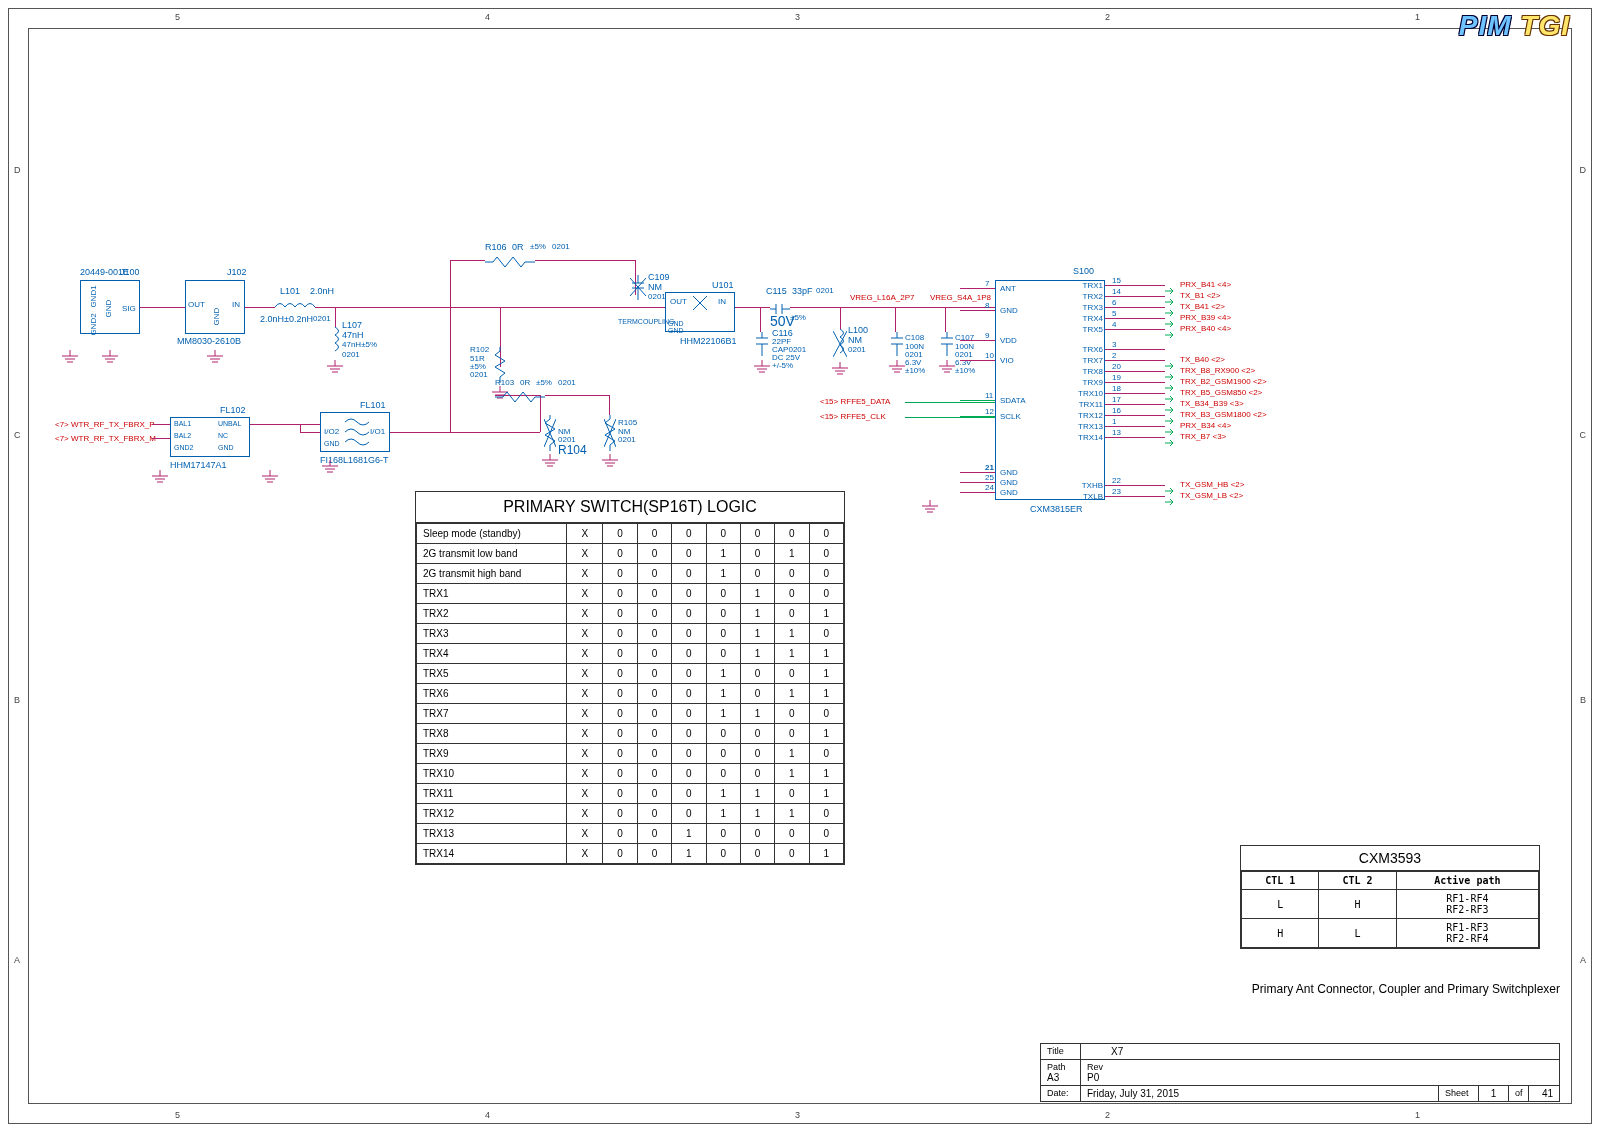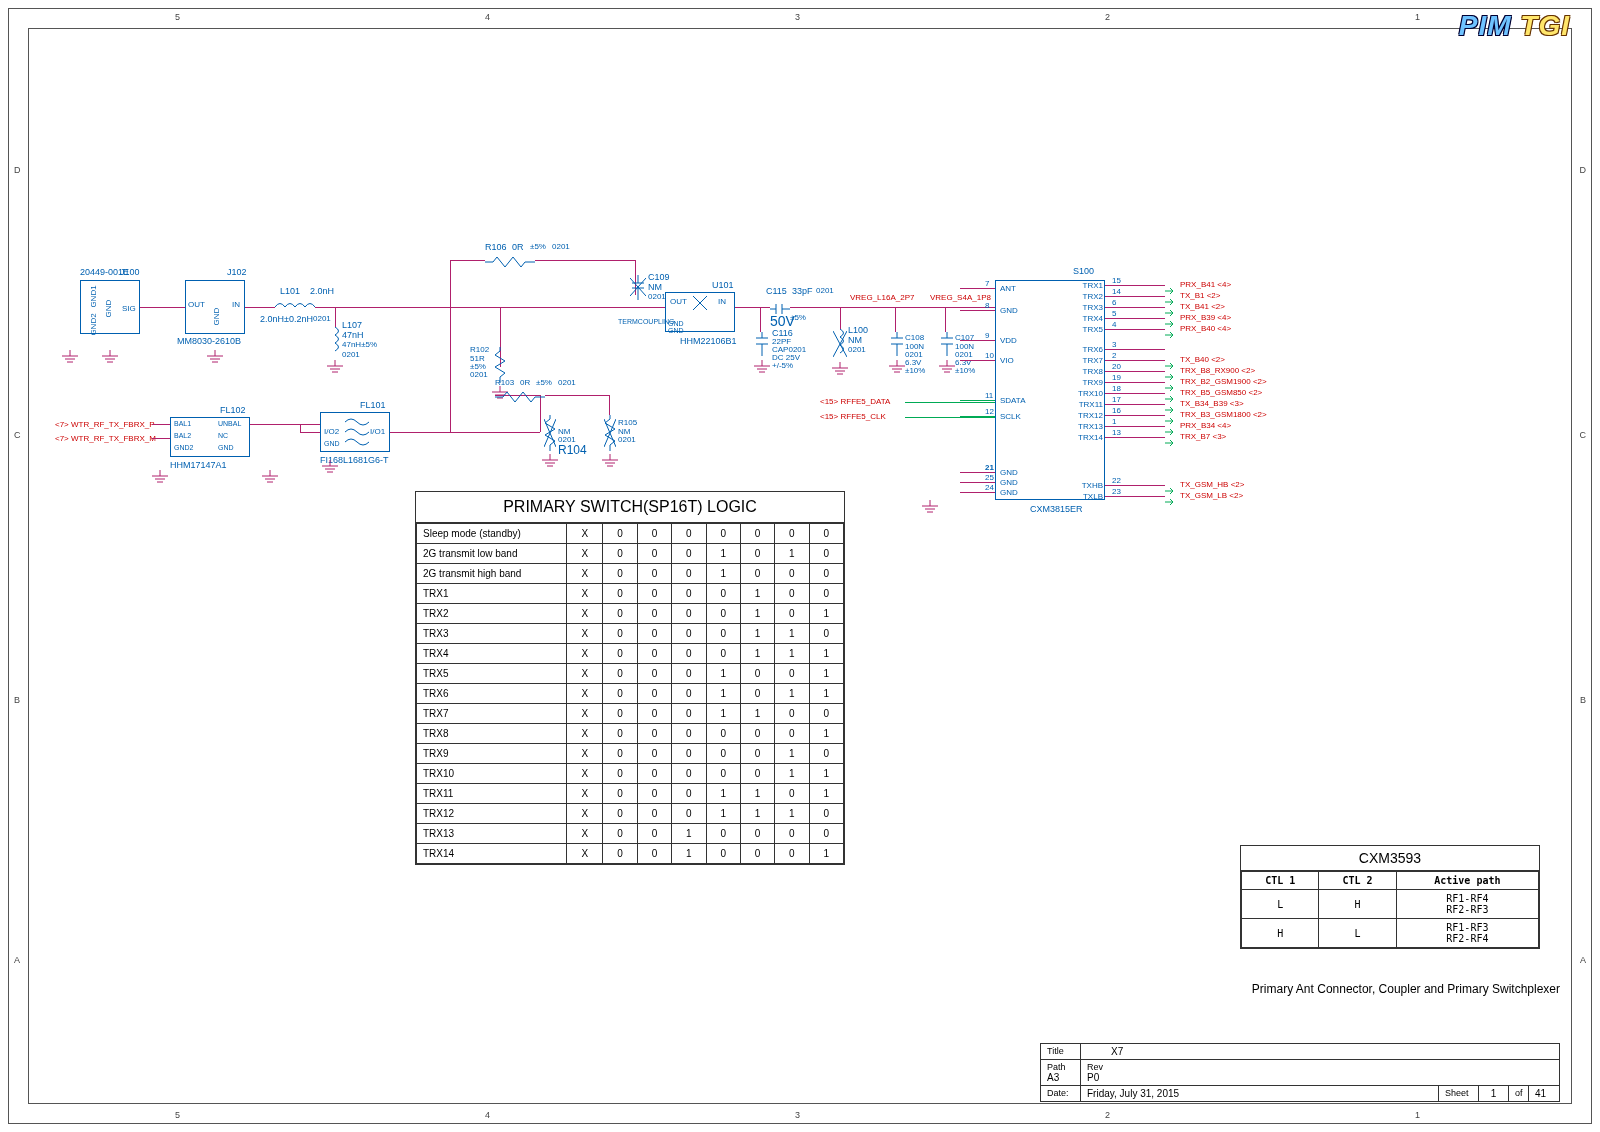--- a/index.html
+++ b/index.html
@@ -733,15 +733,15 @@
        <div class="h">Rev</div>
        <div>P0</div>
     </div>
   </div>
   <div class="row">
     <div class="cell h" style="width:40px">Date:</div>
     <div class="cell" style="flex:1">Friday, July 31, 2015</div>
     <div class="cell h" style="width:40px">Sheet</div>
     <div class="cell" style="width:30px;text-align:center">1</div>
     <div class="cell h" style="width:20px;text-align:center">of</div>
-    <div class="cell" style="width:30px;text-align:left">41</div>
+    <div class="cell" style="width:30px;text-align:right">41</div>
   </div>
 </div>
 
 </body></html>

